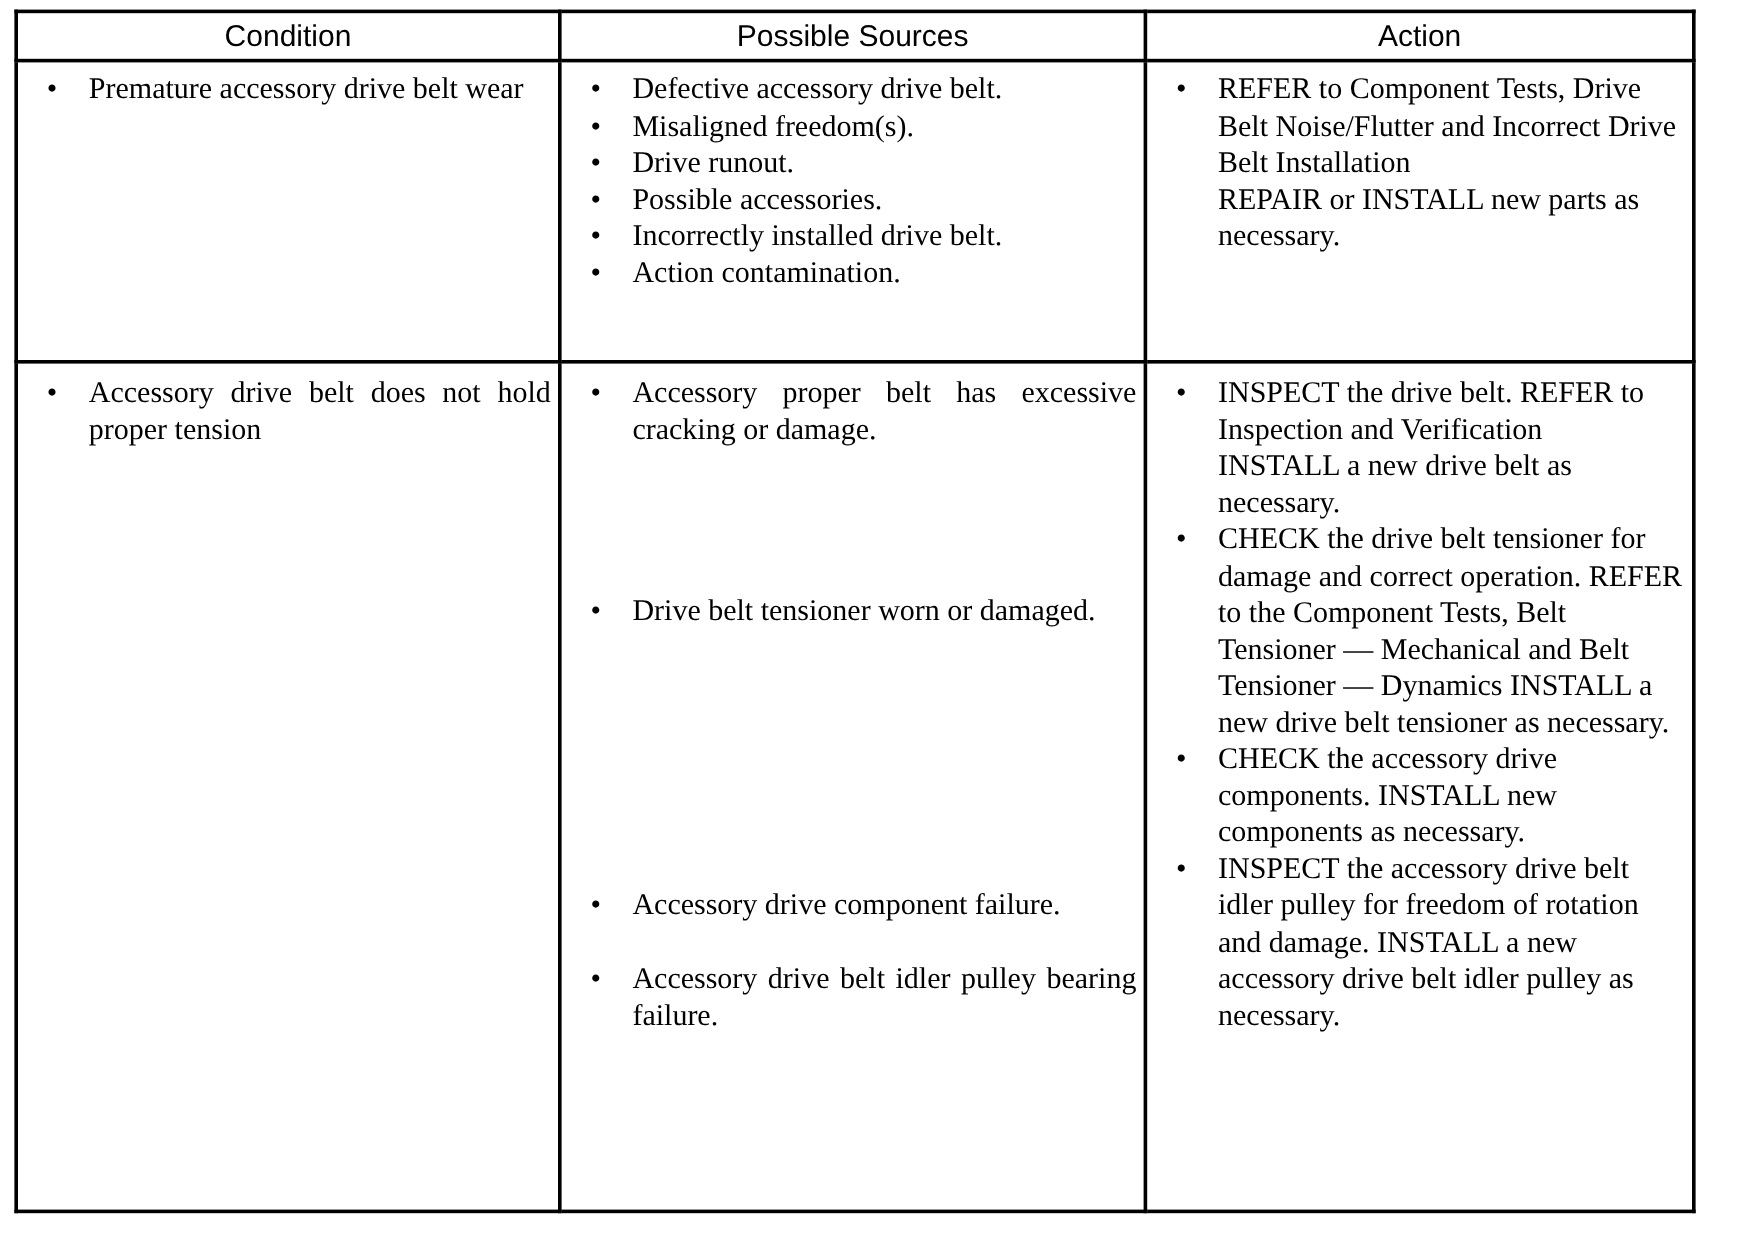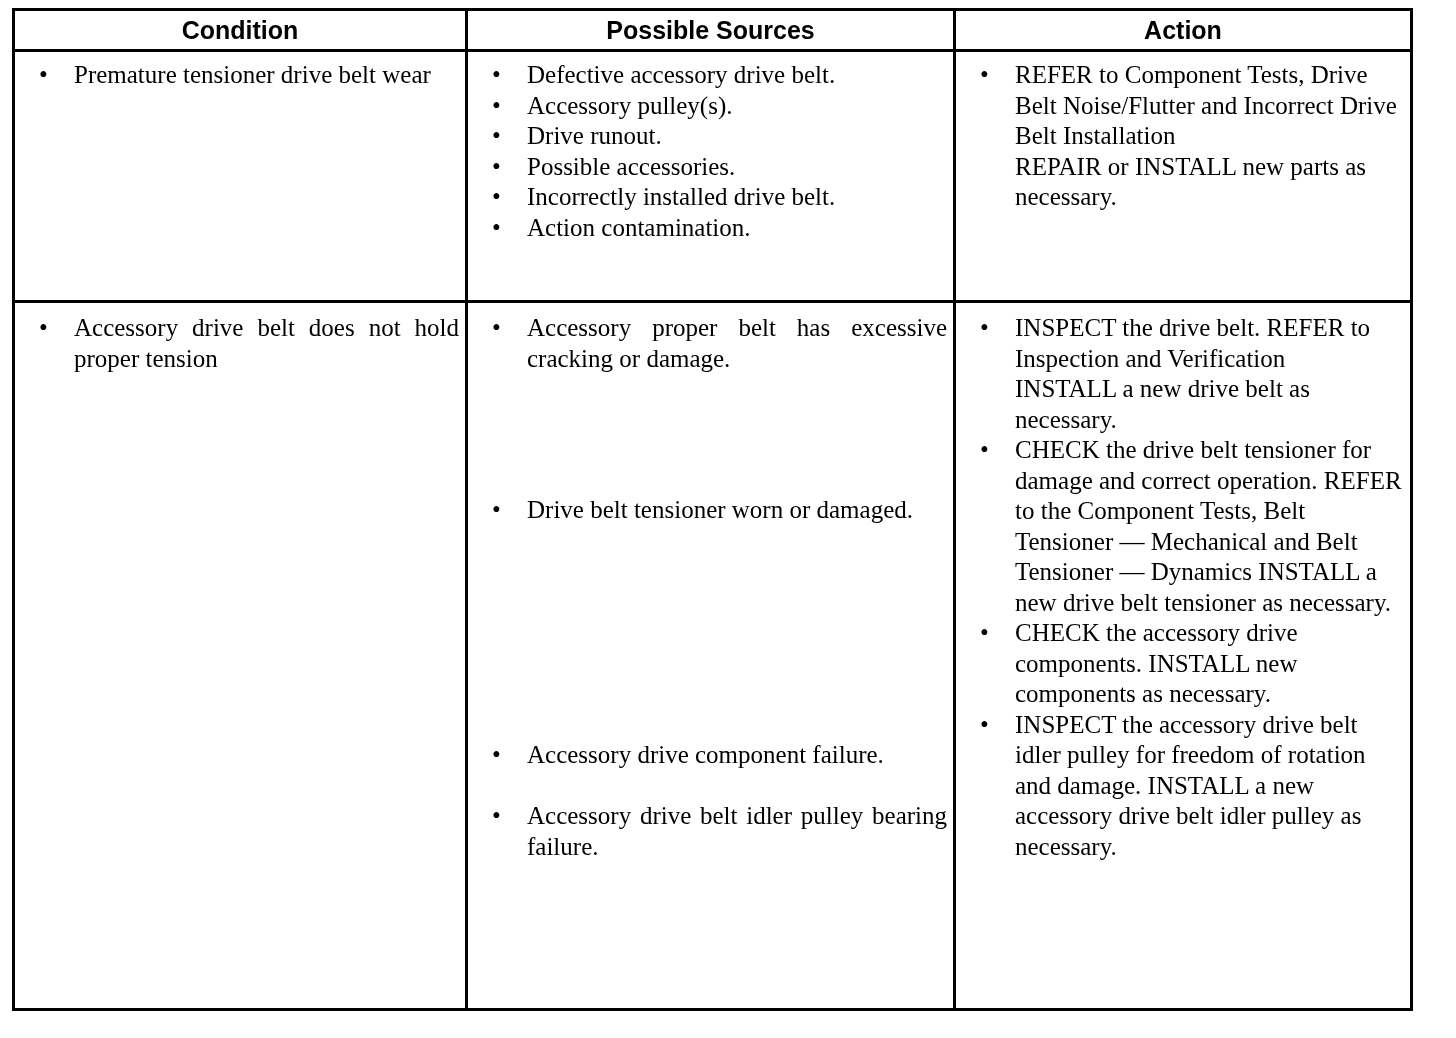--- a/index.html
+++ b/index.html
@@ -36,21 +36,21 @@
     vertical-align: top;
     padding: 0;
   }
 
   col.c-condition { width: 453px; }
   col.c-sources   { width: 488px; }
   col.c-action    { width: 457px; }
 
   thead th {
     font-family: "Liberation Sans", "DejaVu Sans", sans-serif;
-    font-weight: bold;
+    font-weight: normal;
     font-size: 25px;
     text-align: center;
     height: 38px;
     line-height: 38px;
     padding: 2px 0 4px 0;
   }
 
   .cell {
     padding: 8px 6px 10px 6px;
   }
@@ -114,36 +114,36 @@
 
     <tbody>
 
       <tr class="row1">
 
         <td>
           <div class="cell">
             <ul class="blist just">
               <li>
                 <span class="bullet">•</span>
-                <span class="btext">Premature tensioner drive belt wear</span>
+                <span class="btext">Premature accessory drive belt wear</span>
               </li>
             </ul>
           </div>
         </td>
 
         <td>
           <div class="cell">
             <ul class="blist">
               <li>
                 <span class="bullet">•</span>
                 <span class="btext">Defective accessory drive belt.</span>
               </li>
               <li>
                 <span class="bullet">•</span>
-                <span class="btext">Accessory pulley(s).</span>
+                <span class="btext">Misaligned freedom(s).</span>
               </li>
               <li>
                 <span class="bullet">•</span>
                 <span class="btext">Drive runout.</span>
               </li>
               <li>
                 <span class="bullet">•</span>
                 <span class="btext">Possible accessories.</span>
               </li>
               <li>

